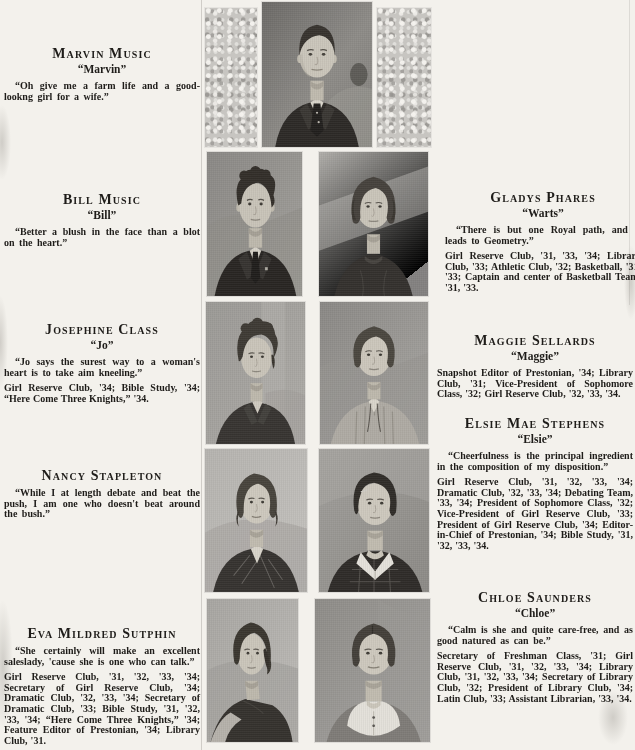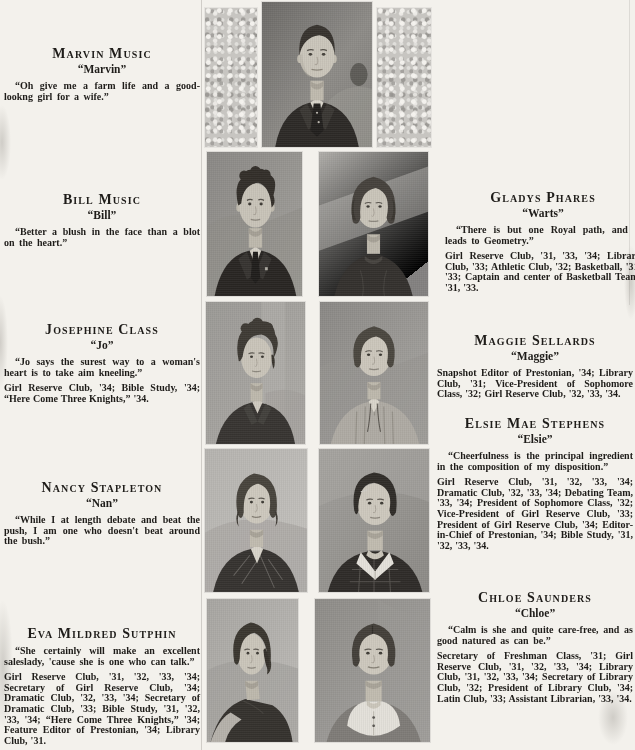--- a/index.html
+++ b/index.html
@@ -341,23 +341,22 @@
     <p class="quote">“Oh give me a farm life and a good-lookng girl for a wife.”</p>
   </section>
 
   <section class="entry col-l" style="top:322px;">
     <h2 class="ename">Josephine Class</h2>
     <div class="nick">“Jo”</div>
     <p class="quote">“Jo says the surest way to a woman's heart is to take aim kneeling.”</p>
     <p class="acts">Girl Reserve Club, '34; Bible Study, '34; “Here Come Three Knights,” '34.</p>
   </section>
 
-  <section class="entry col-l" style="top:480px;">
+  <section class="entry col-l" style="top:468px;">
     <h2 class="ename">Nancy Stapleton</h2>
-    <div class="nick">“Nan”</div>
     <p class="quote">“While I at length debate and beat the push, I am one who doesn't beat around the bush.”</p>
   </section>
 
   <section class="entry col-l" style="top:626px;">
     <h2 class="ename">Eva Mildred Sutphin</h2>
     <p class="quote">“She certainly will make an excellent saleslady, 'cause she is one who can talk.”</p>
     <p class="acts">Girl Reserve Club, '31, '32, '33, '34; Secretary of Girl Reserve Club, '34; Dramatic Club, '32, '33, '34; Secretary of Dramatic Club, '33; Bible Study, '31, '32, '33, '34; “Here Come Three Knights,” '34; Feature Editor of Prestonian, '34; Library Club, '31.</p>
   </section>
 
   <section class="entry col-r" style="top:190px;margin-left:8px;">

